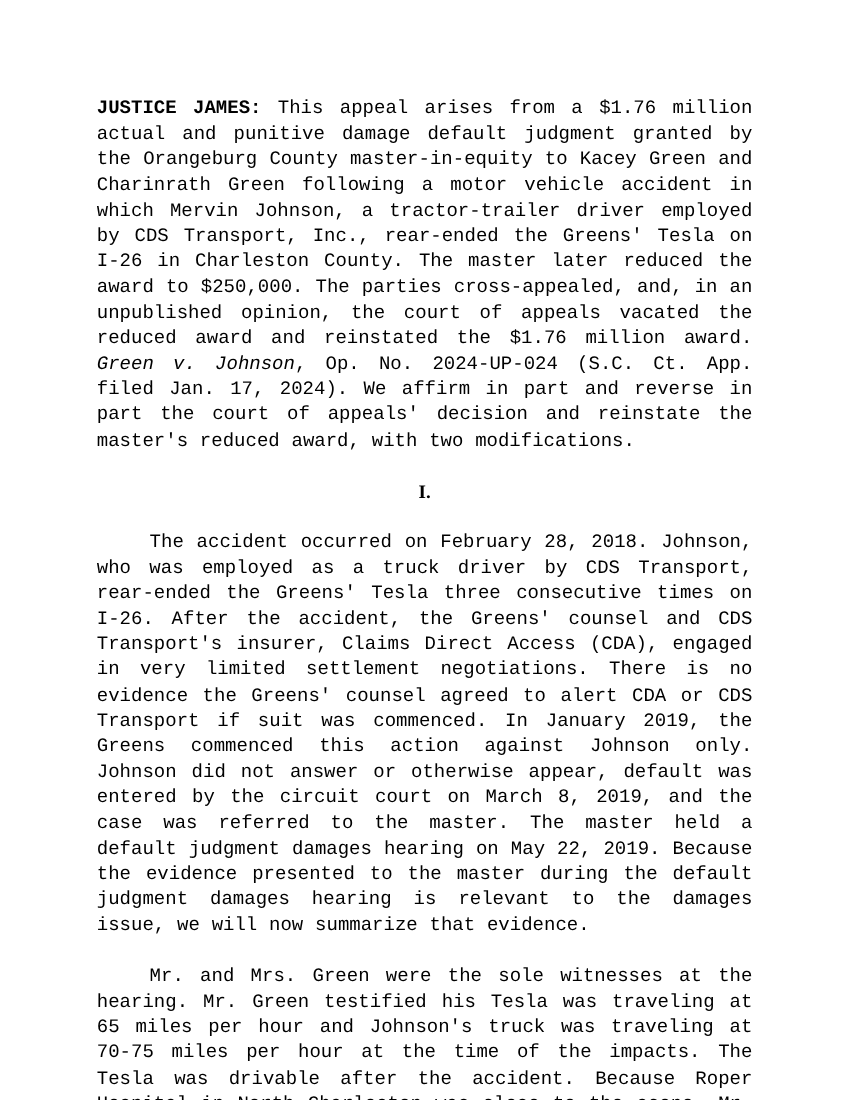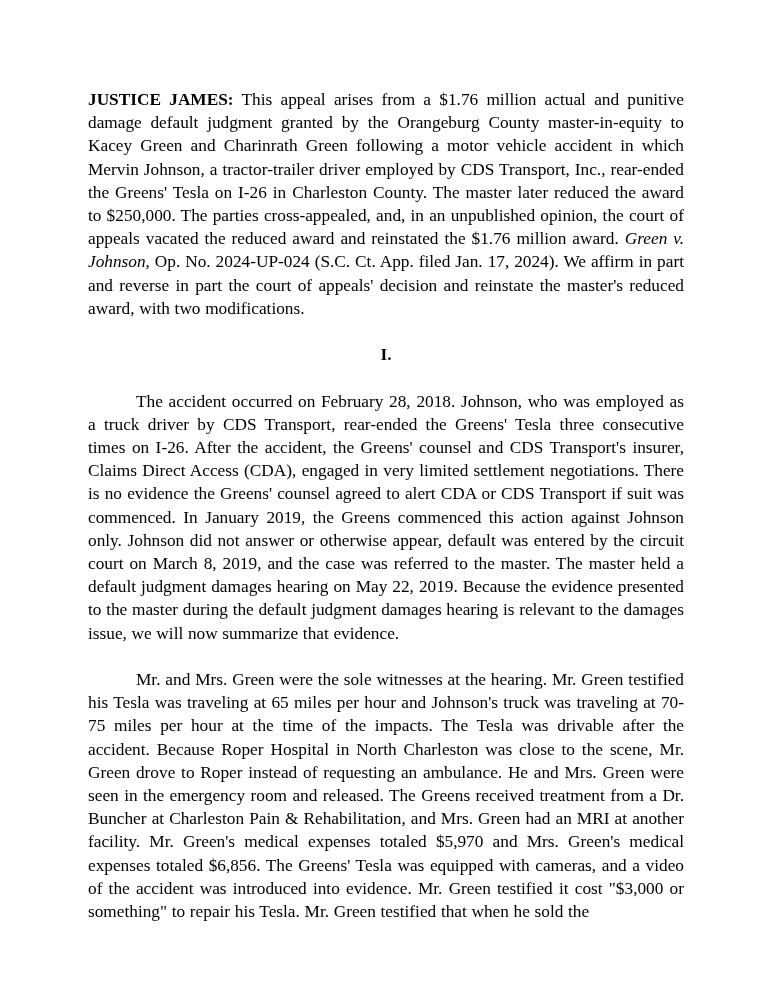--- a/index.html
+++ b/index.html
@@ -30,20 +30,21 @@
     width: 596px;
   }
   .para {
     margin: 0 0 0 0;
     font-size: 17.3px;
     line-height: 23.2px;
     text-align: justify;
     text-justify: inter-word;
     word-spacing: 0.02em;
     hyphens: none;
+    font-family: Liberation Mono, monospace;
     -webkit-hyphens: none;
   }
   .para + .para {
     margin-top: 23.2px;
   }
   .para.indent {
     text-indent: 48px;
   }
   .speaker {
     font-weight: bold;

